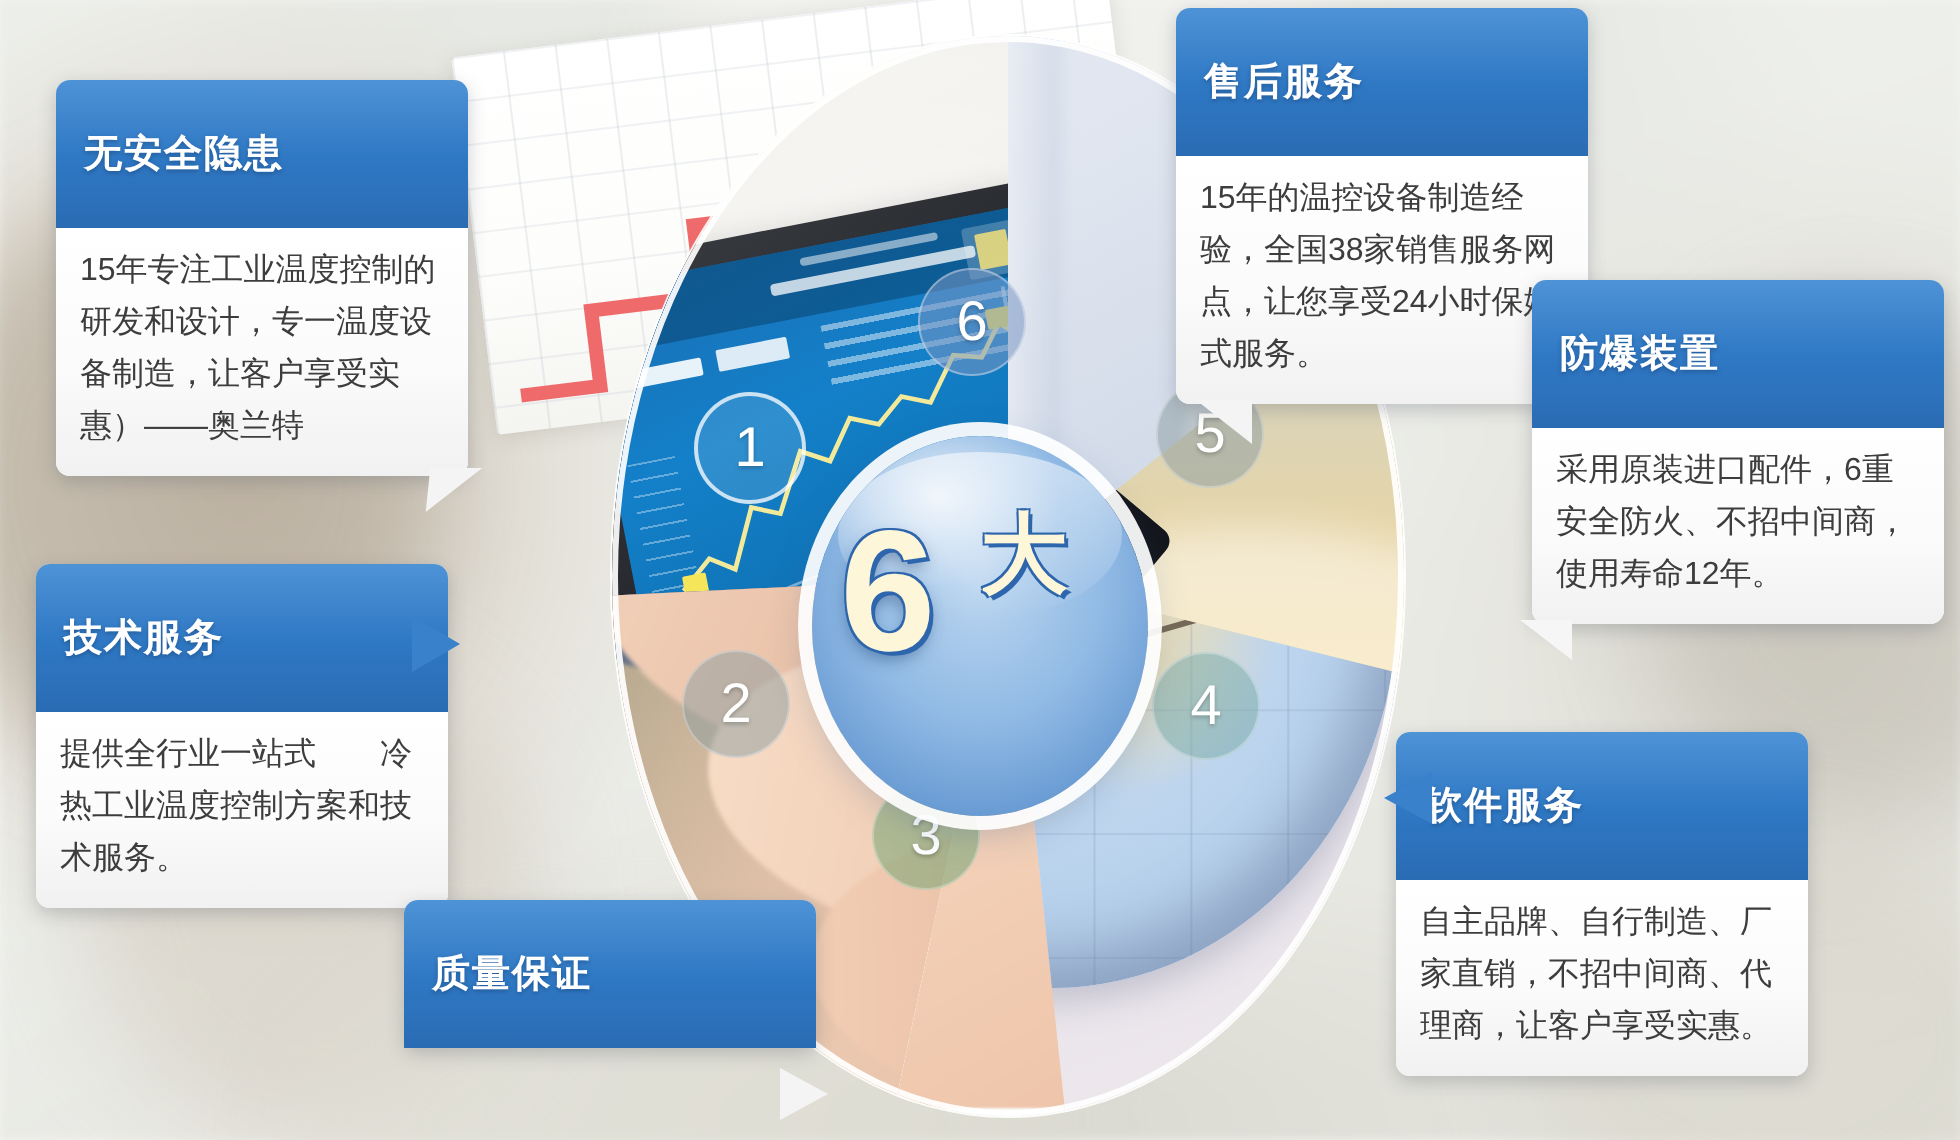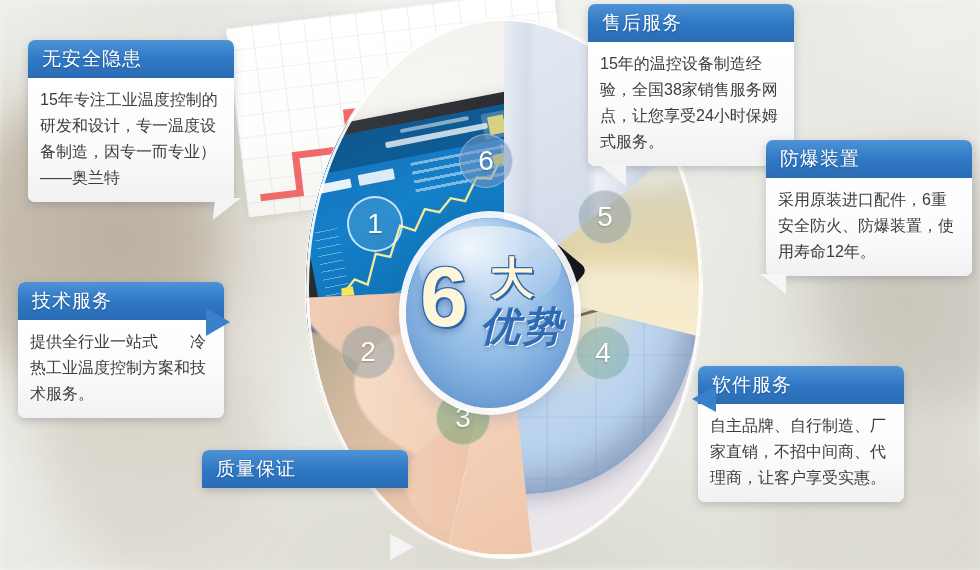--- a/index.html
+++ b/index.html
@@ -247,22 +247,22 @@
     color:#2f6ab4;font-weight:700;font-style:italic;letter-spacing:2px;
     text-shadow:1px 1px 0 rgba(255,255,255,.9), 0 2px 4px rgba(30,70,130,.35);
   }
 
   
   .callout{position:absolute;width:206px;border-radius:7px;
     box-shadow:0 3px 9px rgba(90,95,105,.3);background:#fbfbfb;}
   .co-head{
     height:38px;border-radius:7px 7px 0 0;
     background:linear-gradient(180deg,#4e93d6 0%,#2f78c4 52%,#2a6cb4 100%);
-    display:flex;align-items:center;padding:0 14px;
-    color:#ffffff;font-size:19px;font-weight:400;letter-spacing:1px;
+    display:flex;align-items:center;padding:18px 14px;
+    color:#ffffff;font-size:19px;font-weight:700;letter-spacing:1px;
     text-shadow:0 1px 2px rgba(20,55,100,.45);
   }
   .co-body{
     padding:9px 12px 11px;font-size:16px;line-height:1.62;color:#3d3d3d;
     background:linear-gradient(180deg,#ffffff 0%,#fbfbfb 55%,#f1f1f1 100%);
     border-radius:0 0 7px 7px;
   }
   .tail{position:absolute;width:0;height:0;}
 
   
@@ -429,38 +429,37 @@
       <span>5</span>
     </div>
   <div class="num num-fill" style="left:459px;top:134px">
       <span>6</span>
     </div>
 
   <div class="center">
     <div class="center-gloss"></div>
     <div class="c-six">6</div>
     <div class="c-da">大</div>
-    <div class="c-ys">优势</div>
   </div>
 
   <div class="callout" id="co-team">
     <div class="co-head">无安全隐患</div>
-    <div class="co-body">15年专注工业温度控制的研发和设计，专一温度设备制造，因专一而专业）——奥兰特</div>
+    <div class="co-body">15年专注工业温度控制的研发和设计，专一温度设备制造，让客户享受实惠）——奥兰特</div>
     <div class="tail"></div>
   </div>
 
   <div class="callout" id="co-after">
     <div class="co-head">售后服务</div>
     <div class="co-body">15年的温控设备制造经验，全国38家销售服务网点，让您享受24小时保姆式服务。</div>
     <div class="tail"></div>
   </div>
 
   <div class="callout" id="co-hw">
     <div class="co-head">防爆装置</div>
-    <div class="co-body">采用原装进口配件，6重安全防火、防爆装置，使用寿命12年。</div>
+    <div class="co-body">采用原装进口配件，6重安全防火、不招中间商，使用寿命12年。</div>
     <div class="tail"></div>
   </div>
 
   <div class="callout" id="co-soft">
     <div class="co-head">软件服务</div>
     <div class="co-body">自主品牌、自行制造、厂家直销，不招中间商、代理商，让客户享受实惠。</div>
     <div class="tail"></div>
   </div>
 
   <div class="callout" id="co-tech">

